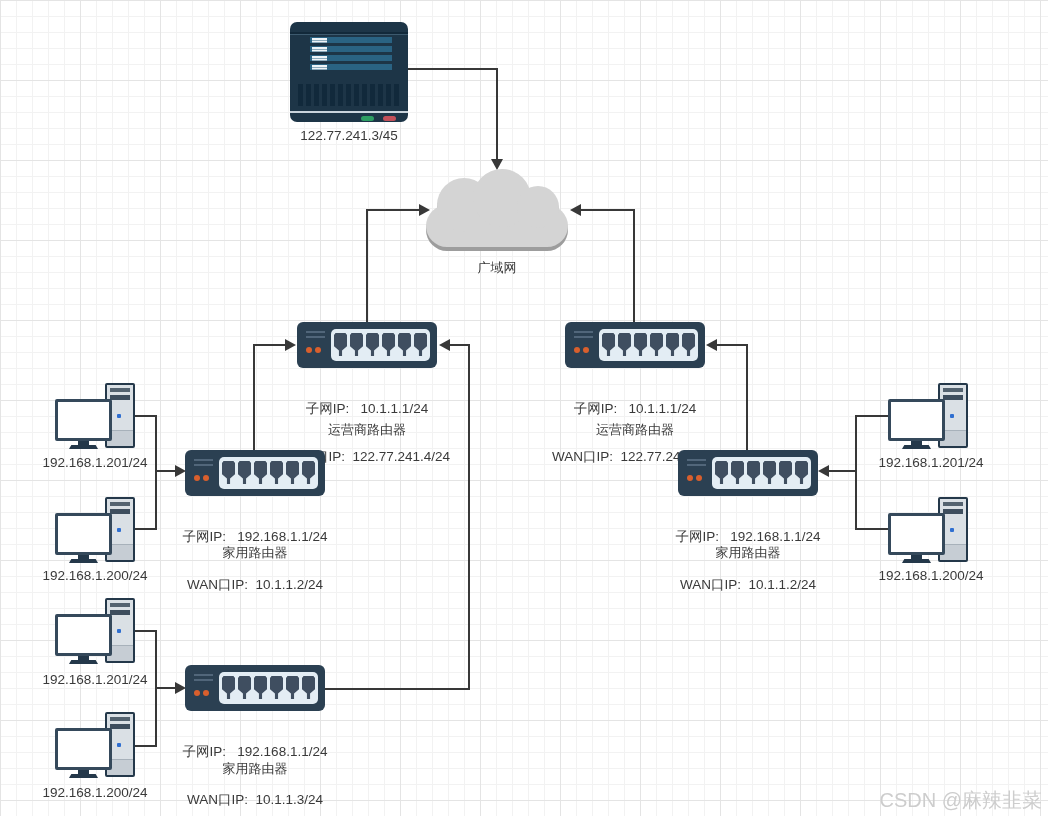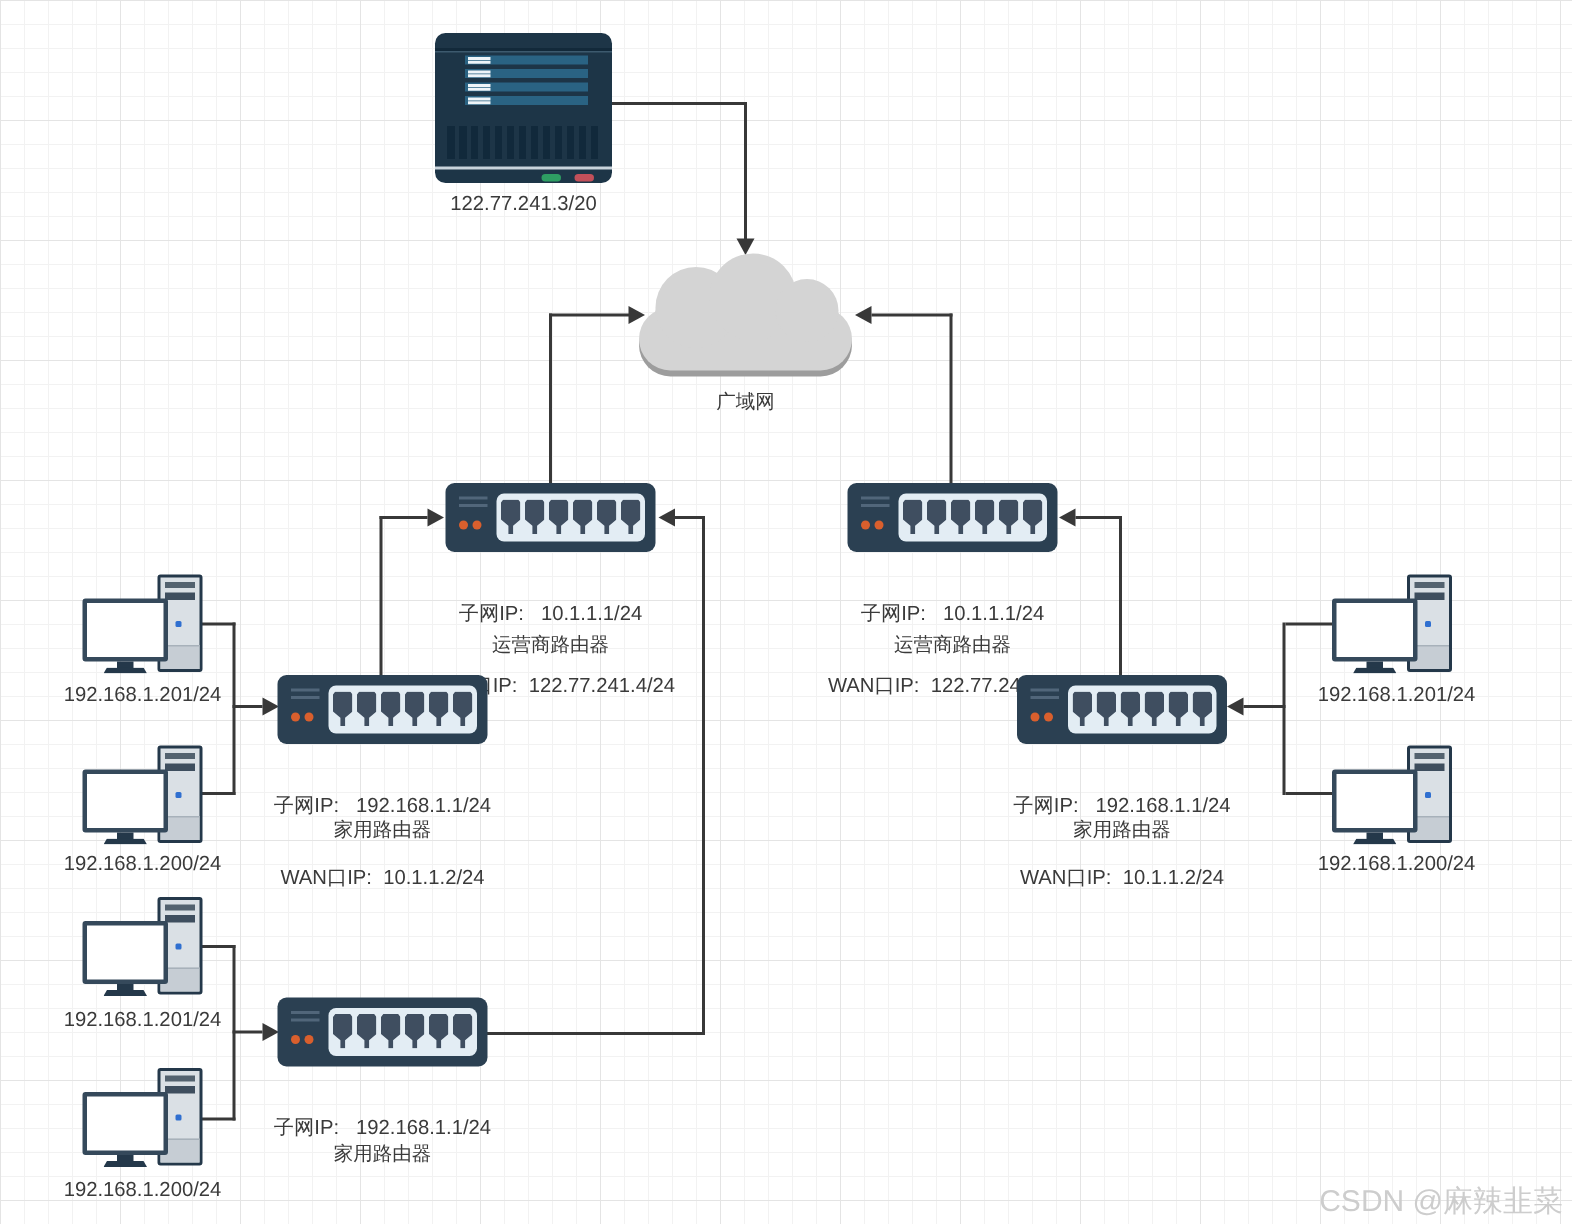--- a/index.html
+++ b/index.html
@@ -121,21 +121,21 @@
       <div class="srv-bar"></div>
       <div class="srv-bar"></div>
       <div class="srv-bar"></div>
       <div class="srv-bar"></div>
     </div>
     <div class="srv-vents"></div>
     <div class="srv-sep"></div>
     <span class="srv-led g"></span>
     <span class="srv-led r"></span>
   </div>
-  <div class="lbl" style="left:290px;top:128px;width:118px">122.77.241.3/20</div>
+  <div class="lbl" style="left:290px;top:128px;width:118px">122.77.241.3/45</div>
 
   <svg class="abs" style="left:422px;top:167px" width="150" height="90" viewBox="0 0 150 90">
     <g fill="#9d9d9d" transform="translate(0,4)">
       <rect x="4" y="38" width="142" height="42" rx="21"></rect>
       <circle cx="42" cy="38" r="27"></circle>
       <circle cx="80" cy="31" r="29"></circle>
       <circle cx="116" cy="40" r="21"></circle>
     </g>
     <g fill="#d4d4d4">
       <rect x="4" y="38" width="142" height="42" rx="21"></rect>
@@ -235,20 +235,21 @@
       <span class="port"></span>
       <span class="port"></span>
       <span class="port"></span>
       <span class="port"></span>
       <span class="port"></span>
       <span class="port"></span>
     </div>
   </div>
   <div class="lbl" style="left:145px;top:712px;width:220px">
     <div>子网IP:   192.168.1.1/24</div>
+    <div>WAN口IP:  10.1.1.3/24</div>
   </div>
   <div class="title-lbl" style="left:145px;top:760px;width:220px">家用路由器</div>
 
   <div class="pc" style="left:55px;top:383px">
     <div class="tower">
       <span class="t-bar1"></span>
       <span class="t-bar2"></span>
       <span class="t-dot"></span>
       <span class="t-low"></span>
     </div>

